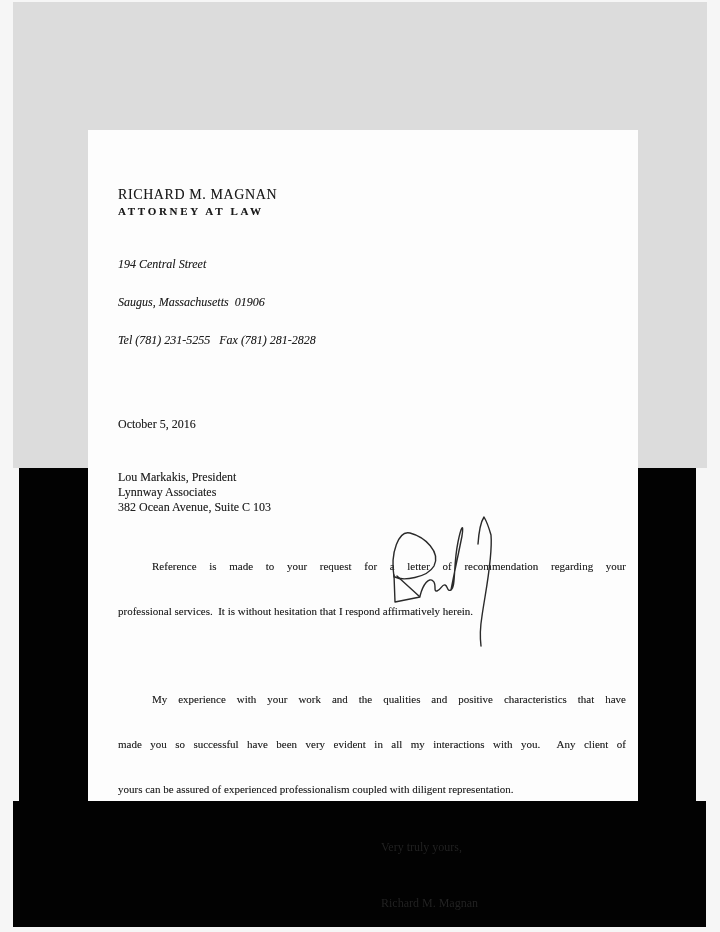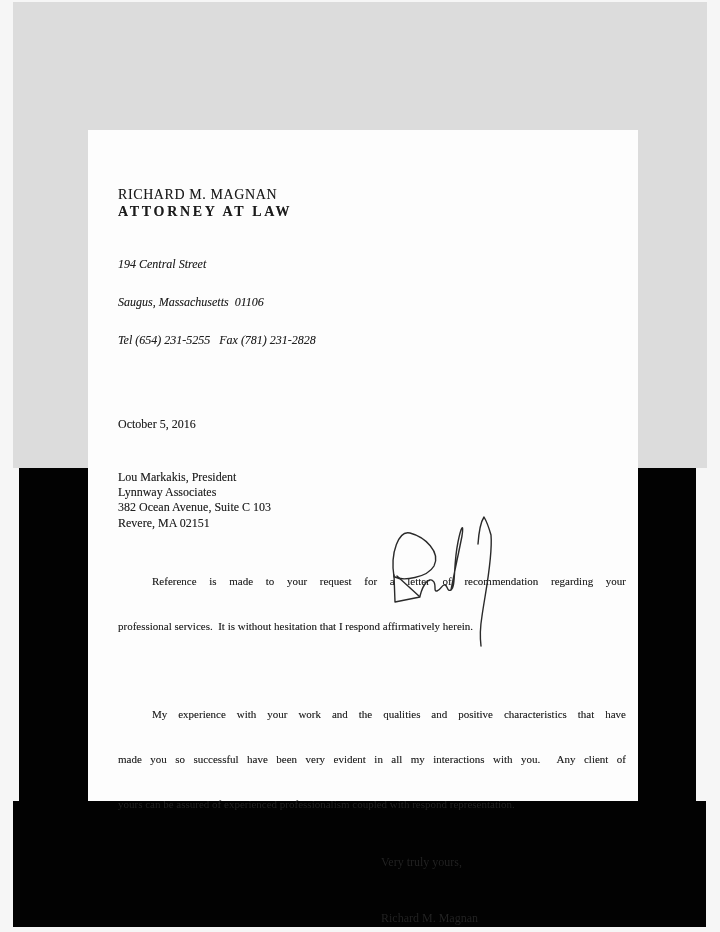--- a/index.html
+++ b/index.html
@@ -44,21 +44,21 @@
     color: #222;
     text-shadow: 0 0 0.4px rgba(0,0,0,0.35);
   }
   .lh-name {
     font-size: 14px;
     letter-spacing: 0.6px;
     line-height: 20px;
     color: #1b1b1b;
   }
   .lh-title {
-    font-size: 14px;
+    font-size: 11px;
     font-weight: bold;
     letter-spacing: 2.7px;
     line-height: 13px;
     color: #1b1b1b;
   }
   .lh-address {
     margin-top: 14px;
     font-size: 12px;
     line-height: 12.8px;
     white-space: pre-wrap;
@@ -121,43 +121,42 @@
   <div class="black-upper"></div>
   <div class="black-lower"></div>
 
   <div class="letter">
 
     <div class="lh-name">RICHARD M. MAGNAN</div>
     <div class="lh-title">ATTORNEY AT LAW</div>
 
     <div class="lh-address">
       <div>194 Central Street</div>
-      <div>Saugus, Massachusetts  01106</div>
-      <div>Tel (654) 231-5255   Fax (781) 231-2828</div>
+      <div>Saugus, Massachusetts  01906</div>
+      <div>Tel (781) 231-5255   Fax (781) 281-2828</div>
     </div>
 
     <div class="date-line">October 5, 2016</div>
 
     <div class="recipient-block">
       <div>Lou Markakis, President</div>
       <div>Lynnway Associates</div>
       <div>382 Ocean Avenue, Suite C 103</div>
-      <div>Revere, MA 02151</div>
     </div>
 
 
     <div class="paragraph">
       <div class="para-line">Reference is made to your request for a letter of recommendation regarding your</div>
       <div class="para-line last">professional services.  It is without hesitation that I respond affirmatively herein.</div>
     </div>
 
     <div class="paragraph">
       <div class="para-line">My experience with your work and the qualities and positive characteristics that have</div>
       <div class="para-line">made you so successful have been very evident in all my interactions with you.  Any client of</div>
-      <div class="para-line last">yours can be assured of experienced professionalism coupled with respond representation.</div>
+      <div class="para-line last">yours can be assured of experienced professionalism coupled with diligent representation.</div>
     </div>
 
     <div class="closing-line">Very truly yours,</div>
 
     <div class="signer-line">Richard M. Magnan</div>
 
     <svg class="signature-svg" viewBox="0 0 122 138" xmlns="http://www.w3.org/2000/svg">
       <g fill="none" stroke="#2a2a2a" stroke-width="1.4" stroke-linecap="round" stroke-linejoin="round">
 
         <path d="M 13 63 C 9 38 18 16 29 19 C 44 23 60 38 53 52 C 46 64 22 67 14 63"></path>

